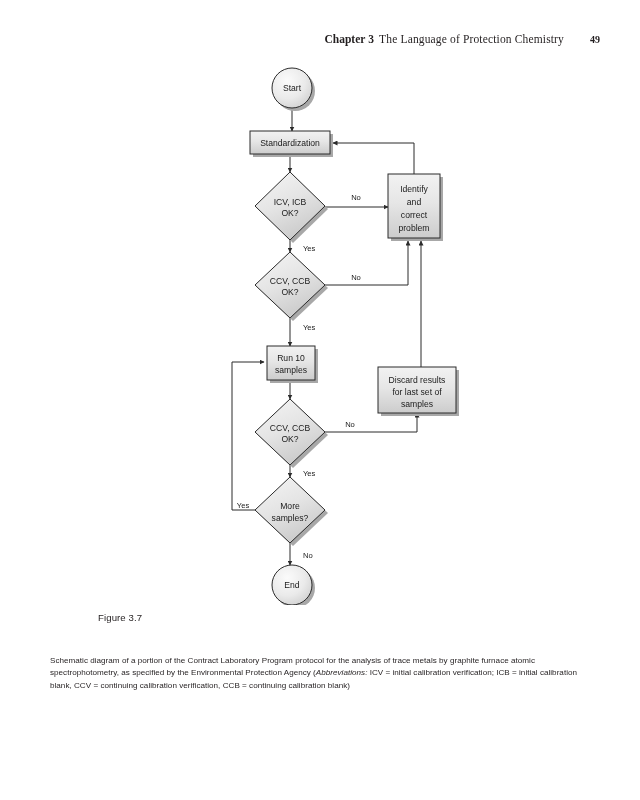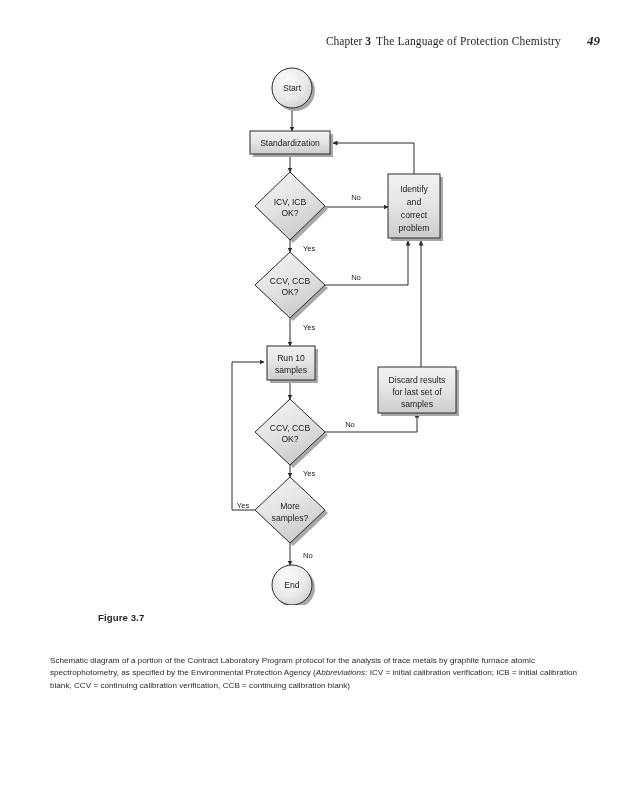--- a/index.html
+++ b/index.html
@@ -22,36 +22,35 @@
     left: 0;
     top: 33px;
     width: 600px;
     text-align: right;
     font-family: "Liberation Serif", serif;
     font-size: 11.5px;
     color: #231f20;
     white-space: nowrap;
   }
   #page-header .chapter-word {
-    font-weight: normal;
+    font-weight: bold;
     text-align: center;
   }
   #page-header .chapter-num {
     font-weight: bold;
     margin-left: 3px;
     margin-right: 5px;
   }
   #page-header .head-title {
     letter-spacing: 0.15px;
   }
   #page-header .folio {
     font-weight: bold;
-    font-size: 13px;
+    font-size: 10px;
     margin-left: 26px;
-    font-style: italic;
   }
 
   
   #figure-area {
     position: absolute;
     left: 0;
     top: 55px;
     width: 544px;
     height: 550px;
   }
@@ -74,21 +73,21 @@
 
   
   #figure-caption {
     position: absolute;
     left: 50px;
     top: 612px;
     width: 545px;
   }
   #caption-title {
     font-family: "Liberation Sans", sans-serif;
-    font-weight: bold;
+    font-weight: normal;
     font-size: 9.6px;
     color: #231f20;
     letter-spacing: 0.1px;
     margin-bottom: 2px;
     padding-left: 48px;
   }
   #caption-body {
     font-family: "Liberation Sans", sans-serif;
     font-size: 8.1px;
     line-height: 12.4px;

